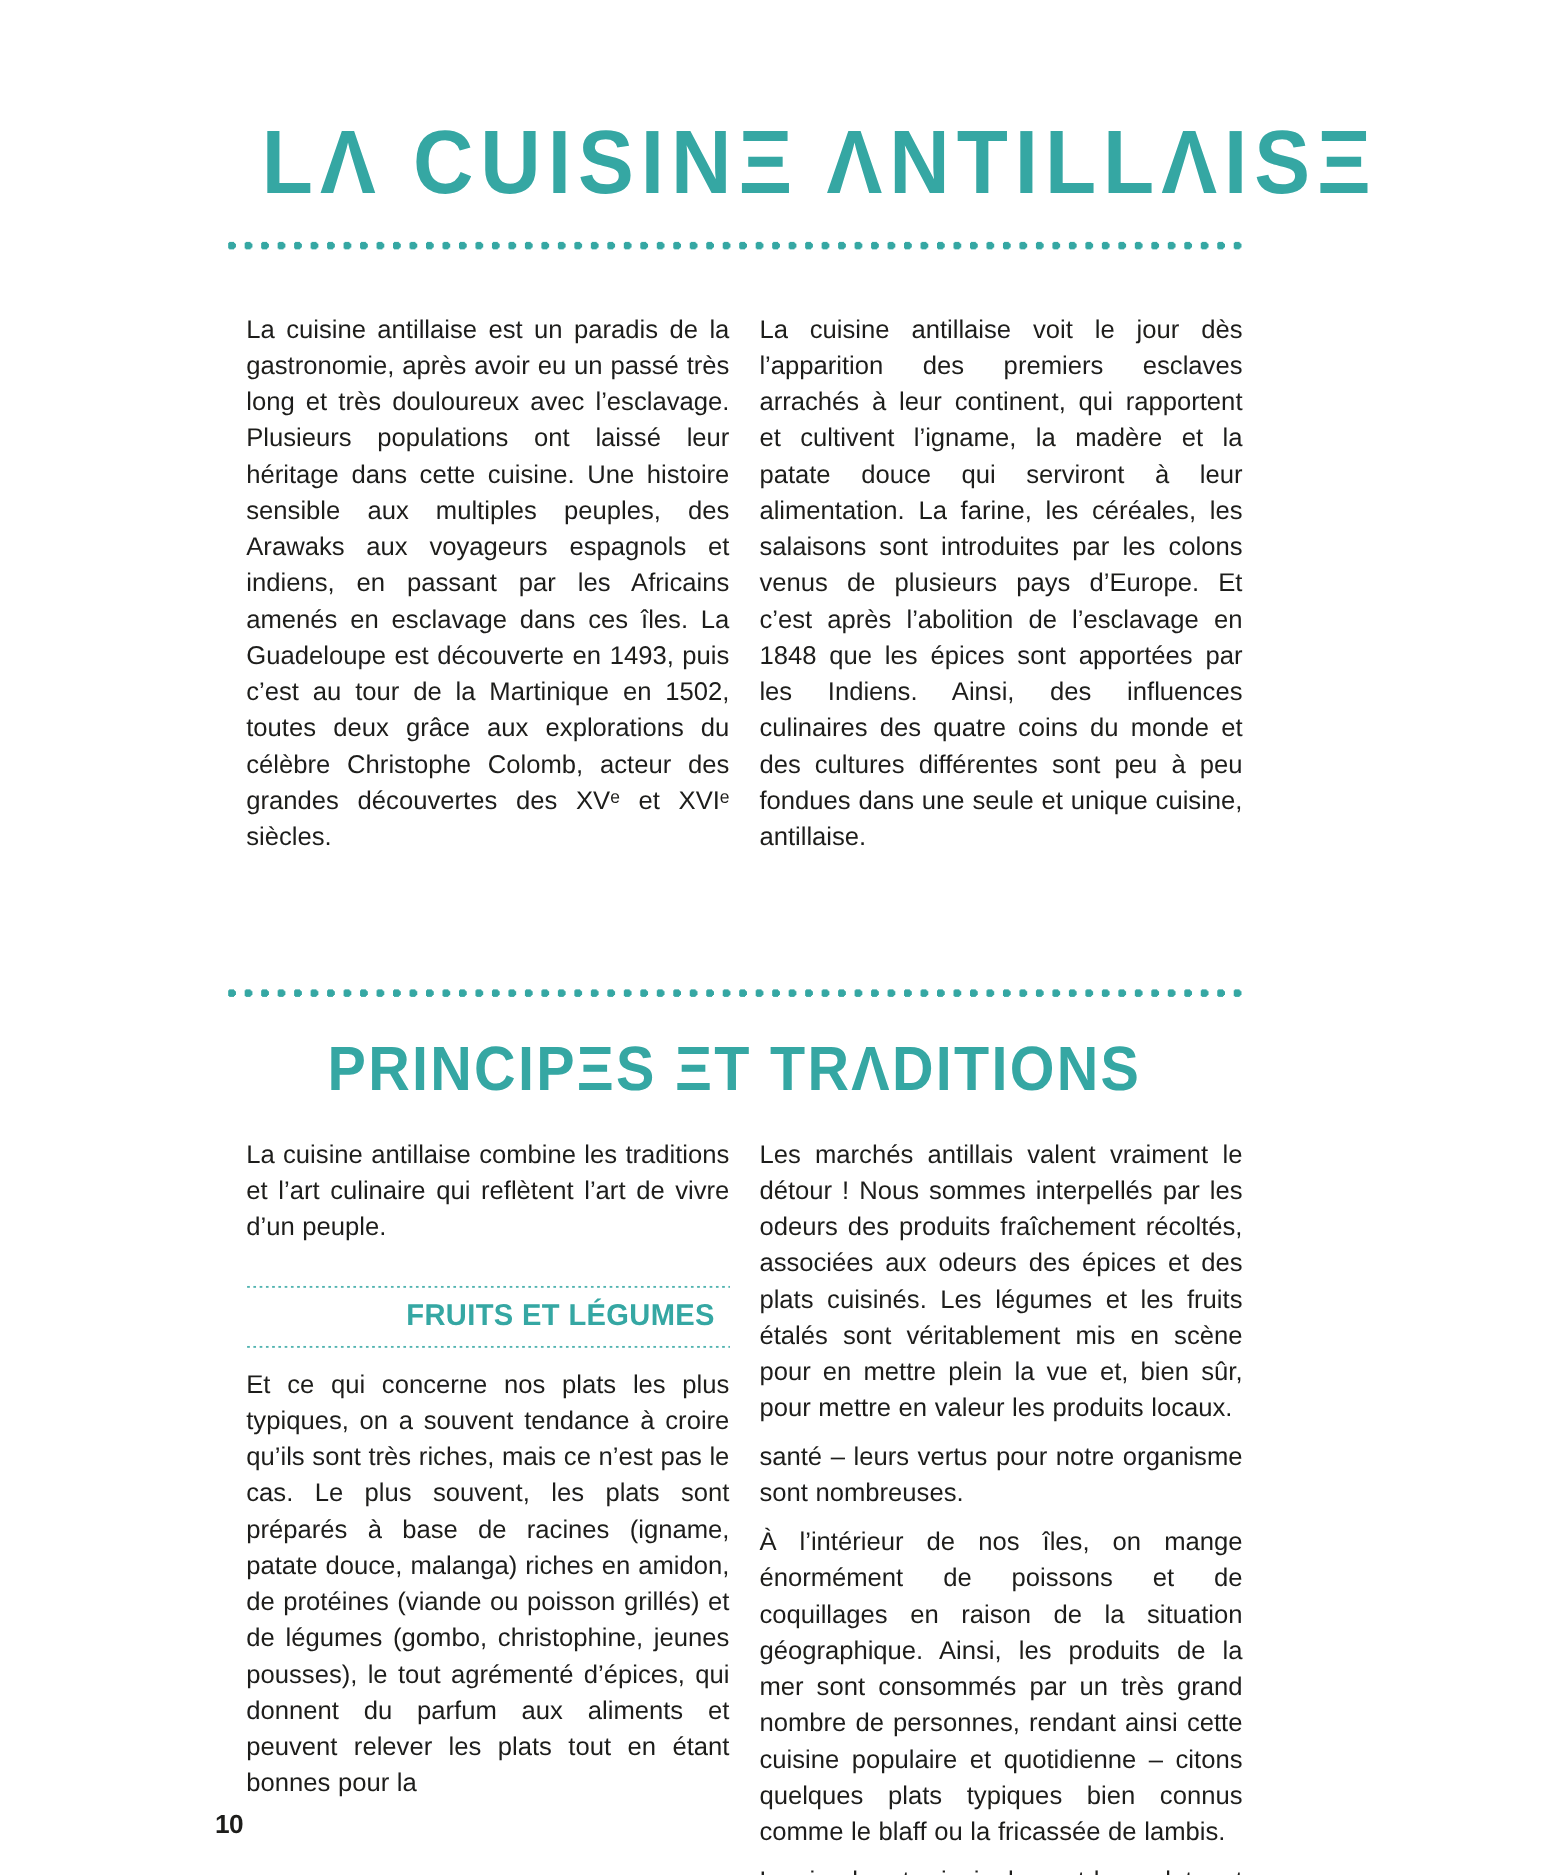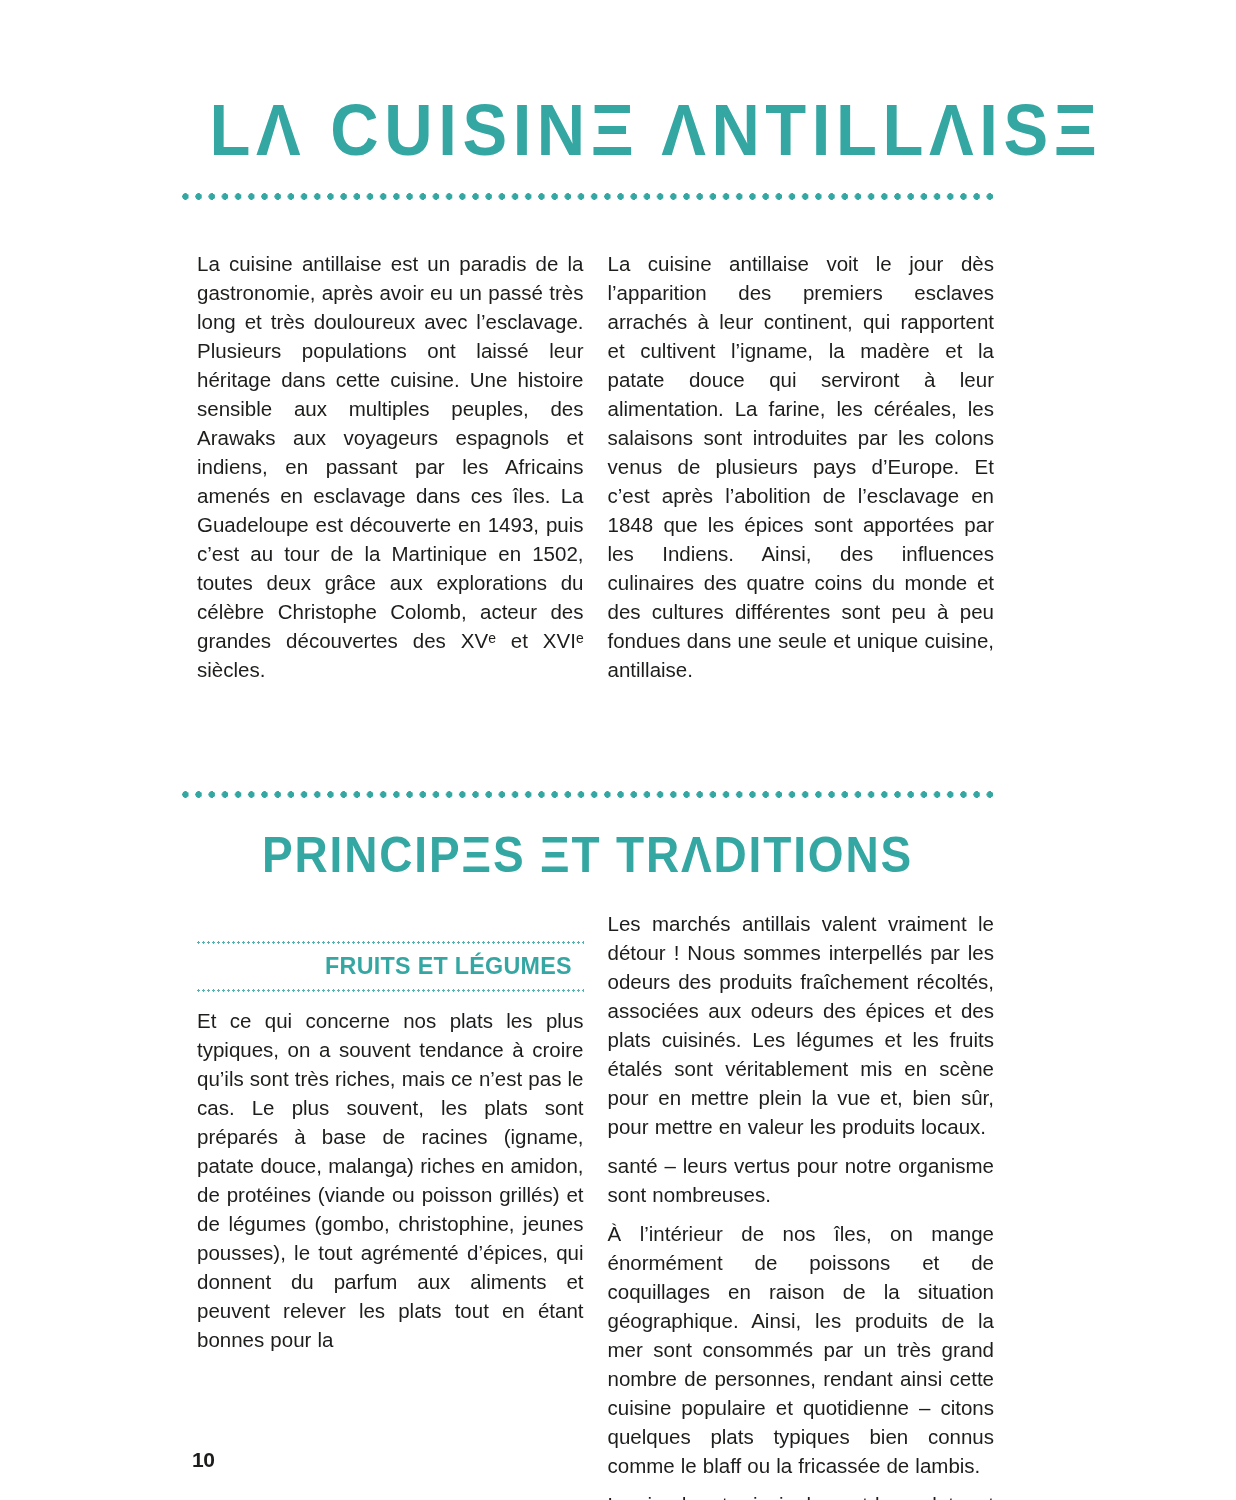--- a/index.html
+++ b/index.html
@@ -91,21 +91,21 @@
     font-weight: 700;
     letter-spacing: 0.3px;
     transform: scaleX(0.97);
     transform-origin: left;
     white-space: nowrap;
   }
   .subhead + p { margin-top: 14px; }
   
   .page-number {
     position: absolute;
-    left: 86px;
+    left: 66px;
     bottom: 28px;
     font-size: 21px;
     font-weight: 700;
     color: #1d1d1b;
     letter-spacing: -0.5px;
   }
 </style>
 </head>
 <body>
 
@@ -124,20 +124,21 @@
     </div>
   </div>
 
   <div class="dots-lg mid"></div>
 
   <h2 class="section-title stylized">PRINCIPΞS ΞT TRΛDITIONS</h2>
 
   <div class="cols body">
 
     <div class="col">
+      <p class="lead">La cuisine antillaise combine les traditions et l’art culinaire qui reflètent l’art de vivre d’un peuple.</p>
 
       <div class="subhead">
         <div class="dots-sm"></div>
         <h3>FRUITS ET LÉGUMES</h3>
         <div class="dots-sm"></div>
       </div>
 
       <p>Et ce qui concerne nos plats les plus typiques, on a souvent tendance à croire qu’ils sont très riches, mais ce n’est pas le cas. Le plus souvent, les plats sont préparés à base de racines (igname, patate douce, malanga) riches en amidon, de protéines (viande ou poisson grillés) et de légumes (gombo, christophine, jeunes pousses), le tout agrémenté d’épices, qui donnent du parfum aux aliments et peuvent relever les plats tout en étant bonnes pour la</p>
     </div>
 

